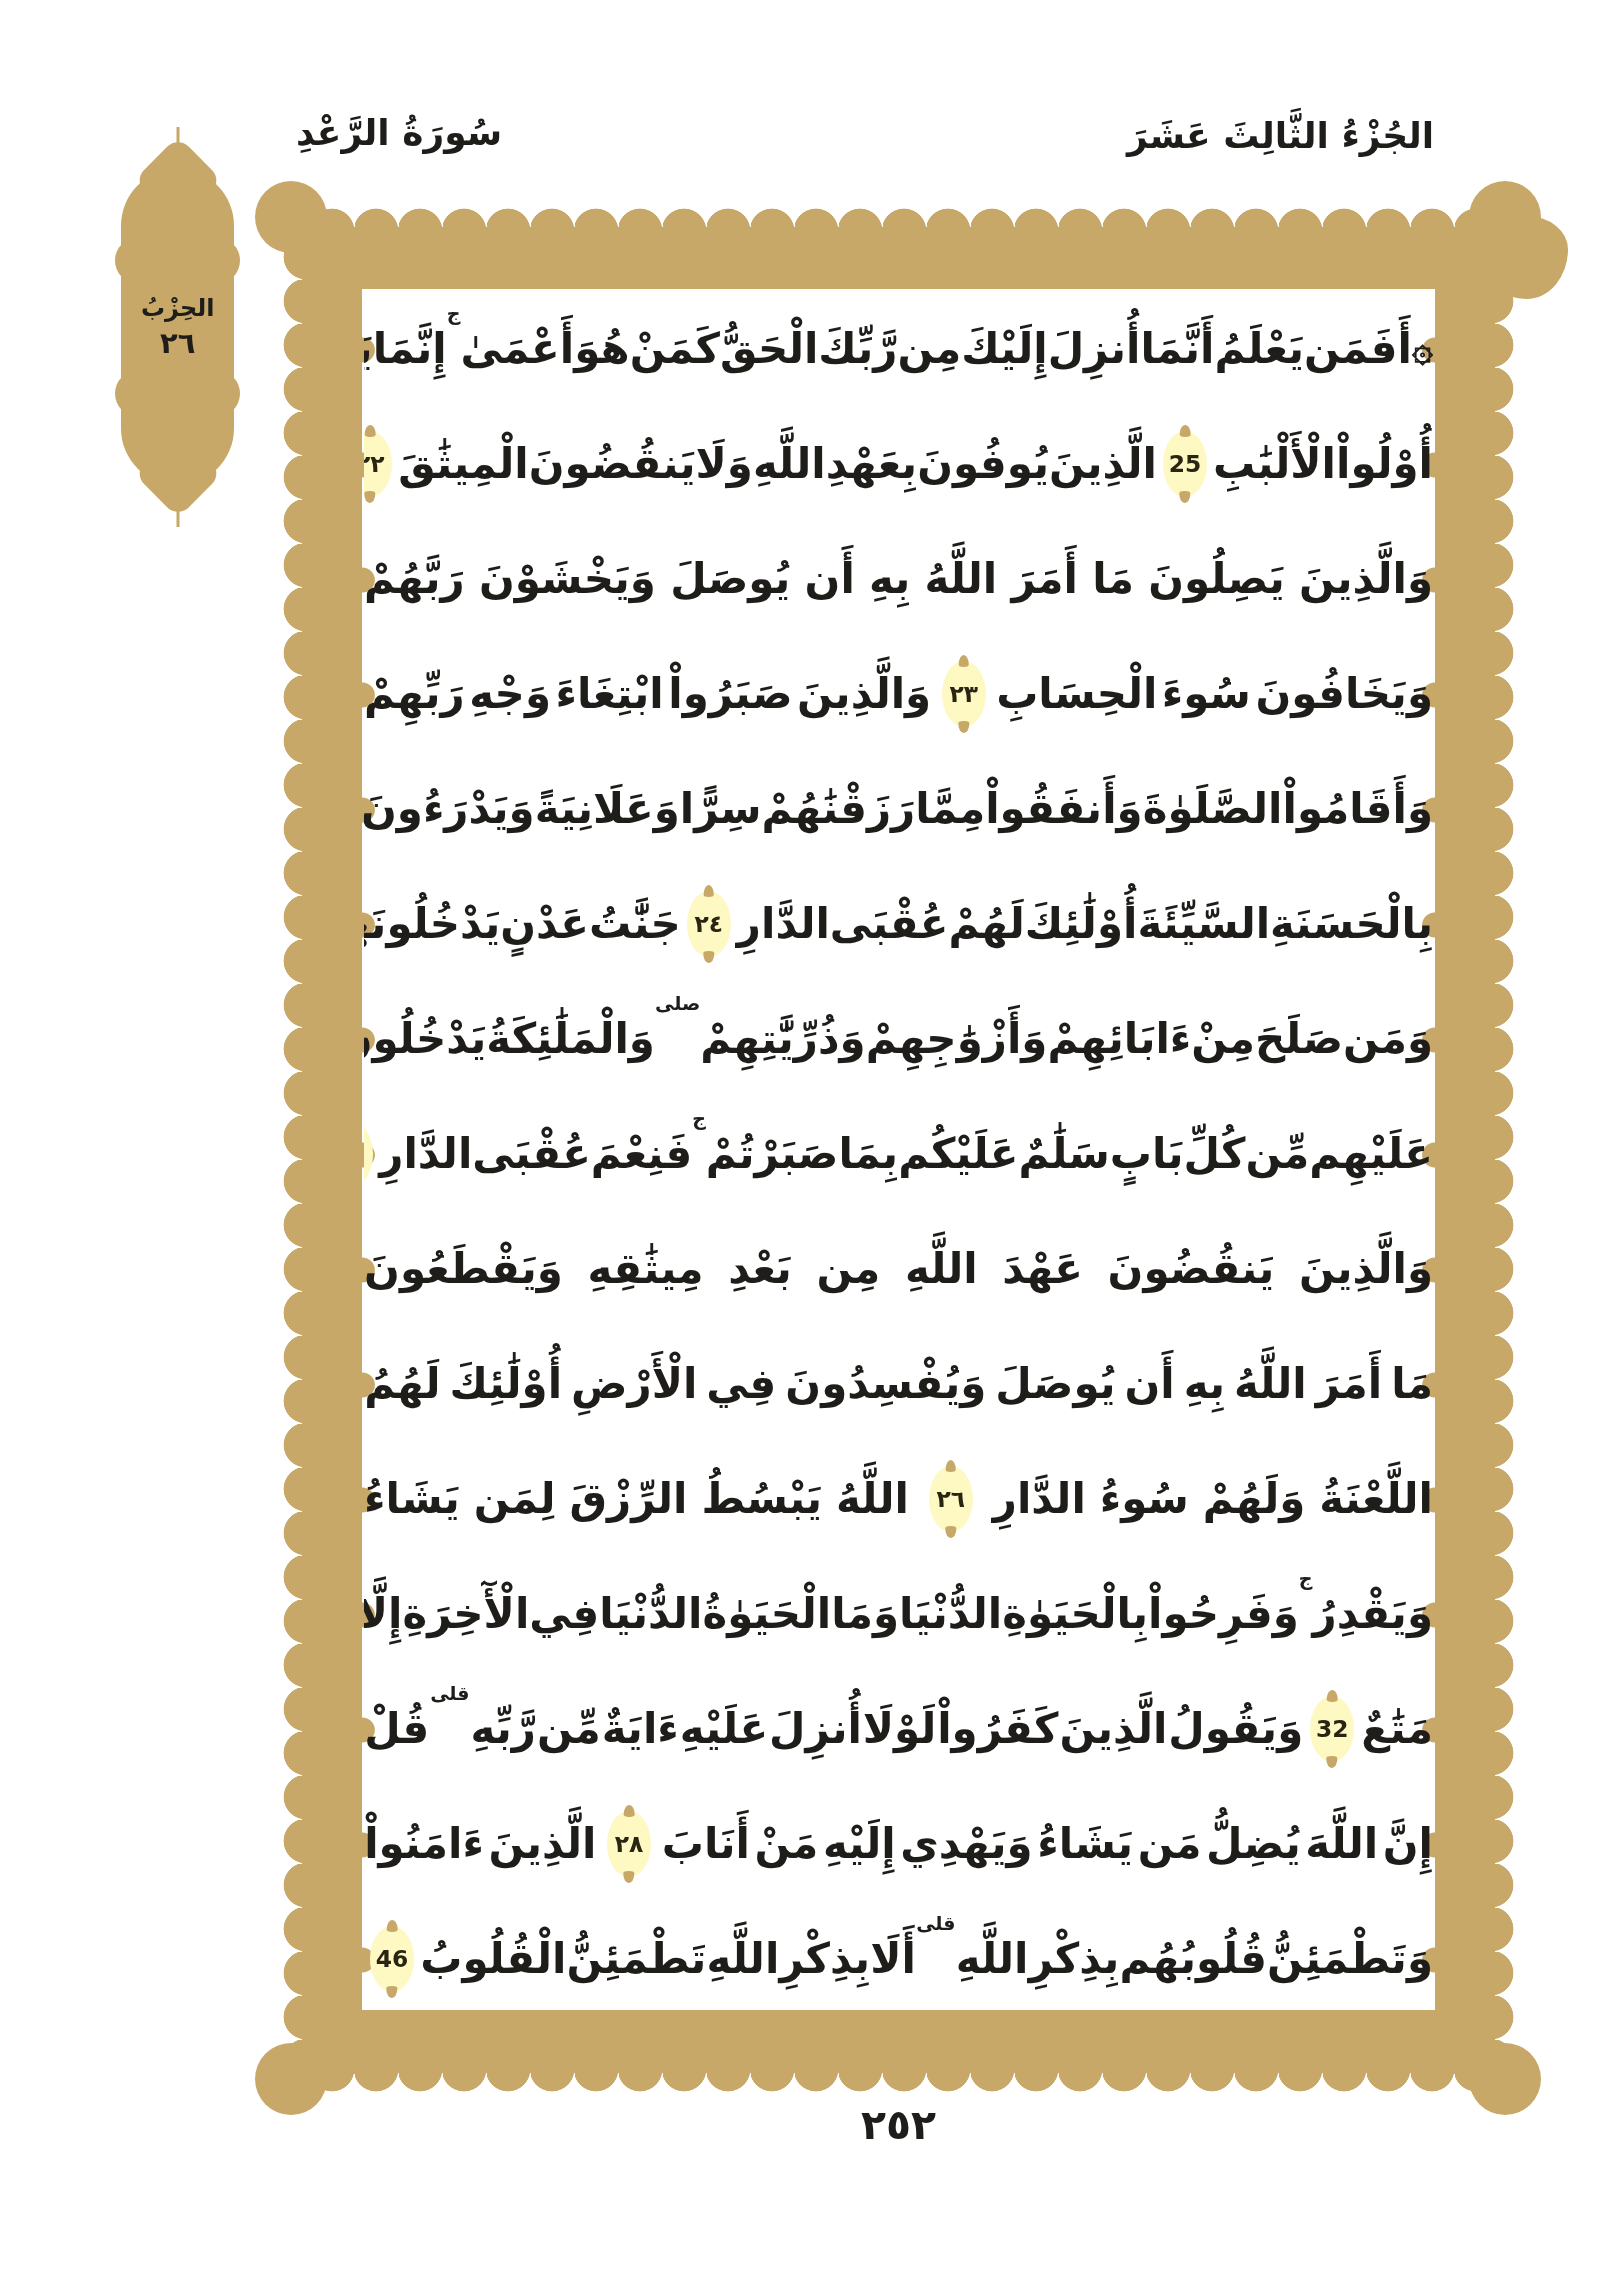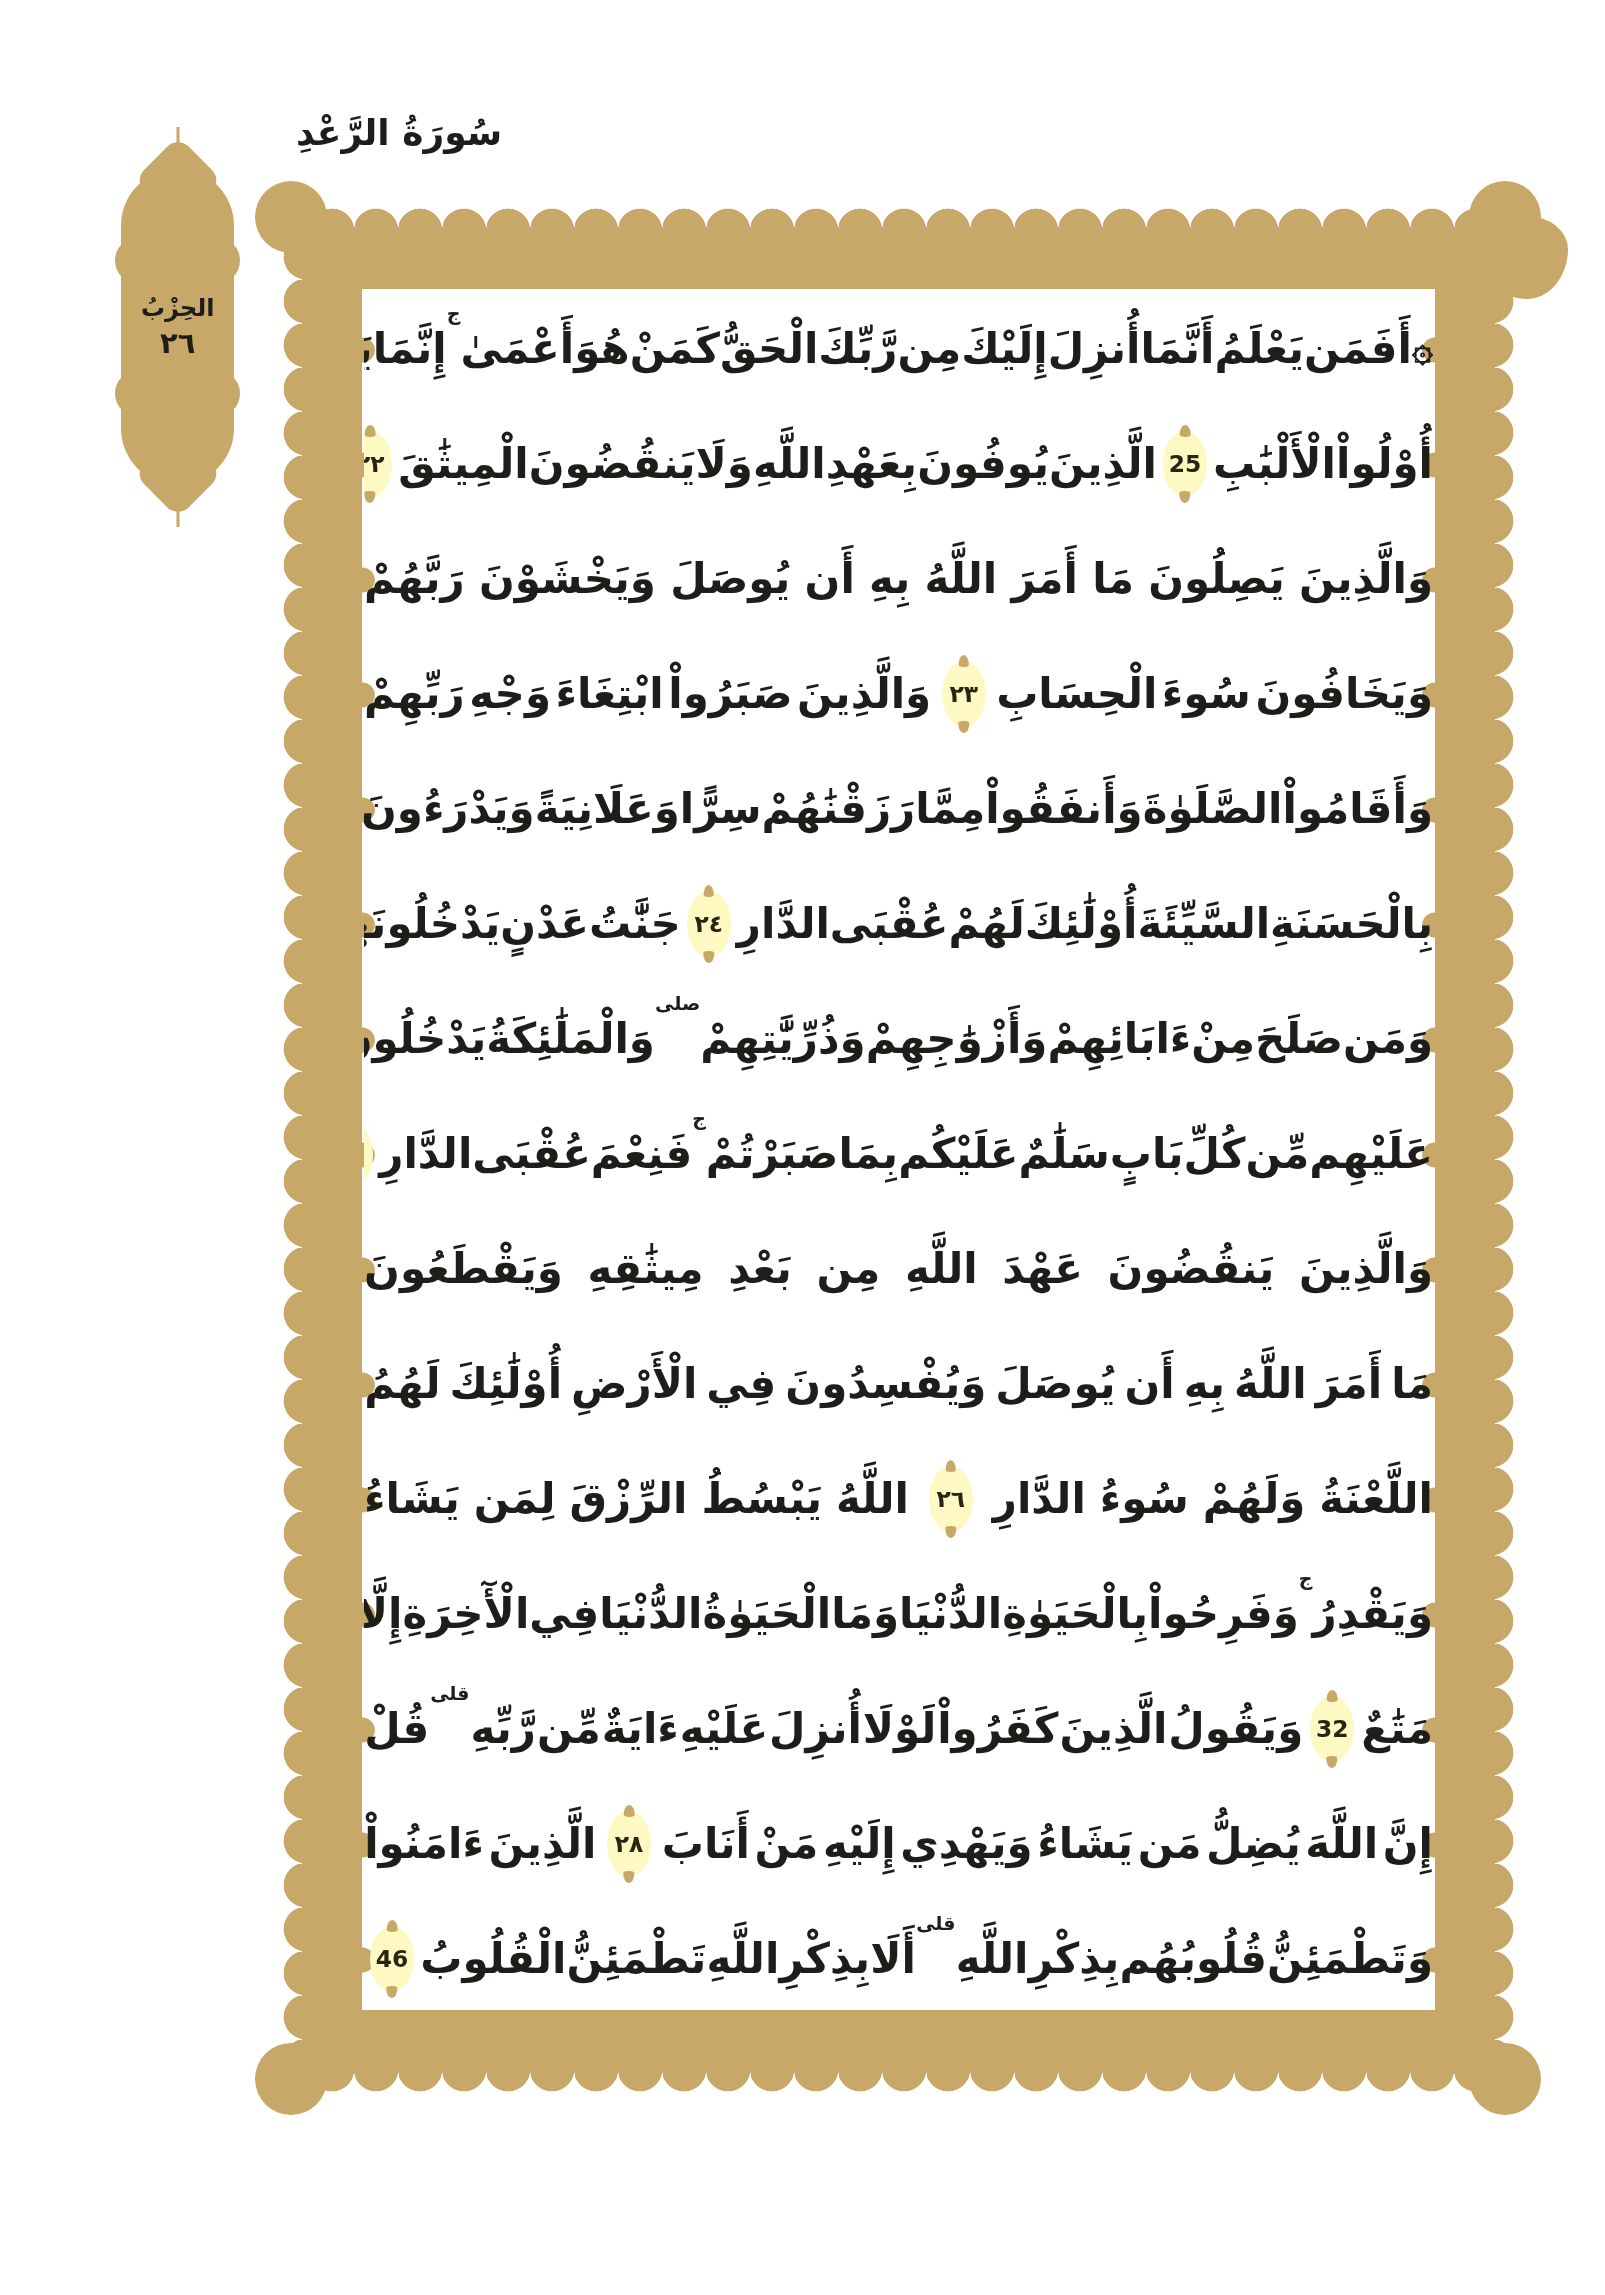--- a/index.html
+++ b/index.html
@@ -126,20 +126,21 @@
   .page-num{
     position:absolute;left:302px;top:2101px;width:1193px;
     text-align:center;font-size:41px;font-weight:700;color:#1F1D1A;
   }
 </style>
 </head>
 <body>
 
 <div class="page">
 
+  <div class="hdr hdr-juz">الجُزْءُ الثَّالِثَ عَشَرَ</div>
   <div class="hdr hdr-surah">سُورَةُ الرَّعْدِ</div>
 
   <div class="hizb">
     <div class="stem top"></div>
     <div class="ball top"></div>
     <div class="body">
       <div class="lobe l1"></div>
       <div class="lobe l2"></div>
       <div class="lobe l3"></div>
       <div class="lobe l4"></div>
@@ -355,15 +356,16 @@
         <span class="waqf">قلى</span>
         <span class="word">أَلَا</span>
         <span class="word">بِذِكْرِ</span>
         <span class="word">اللَّهِ</span>
         <span class="word">تَطْمَئِنُّ</span>
         <span class="word">الْقُلُوبُ</span>
         <span class="aya">46</span>
       </div>
     </div>
 
+  <div class="page-num">٢٥٢</div>
 
 </div>
 
 
 </body></html>

